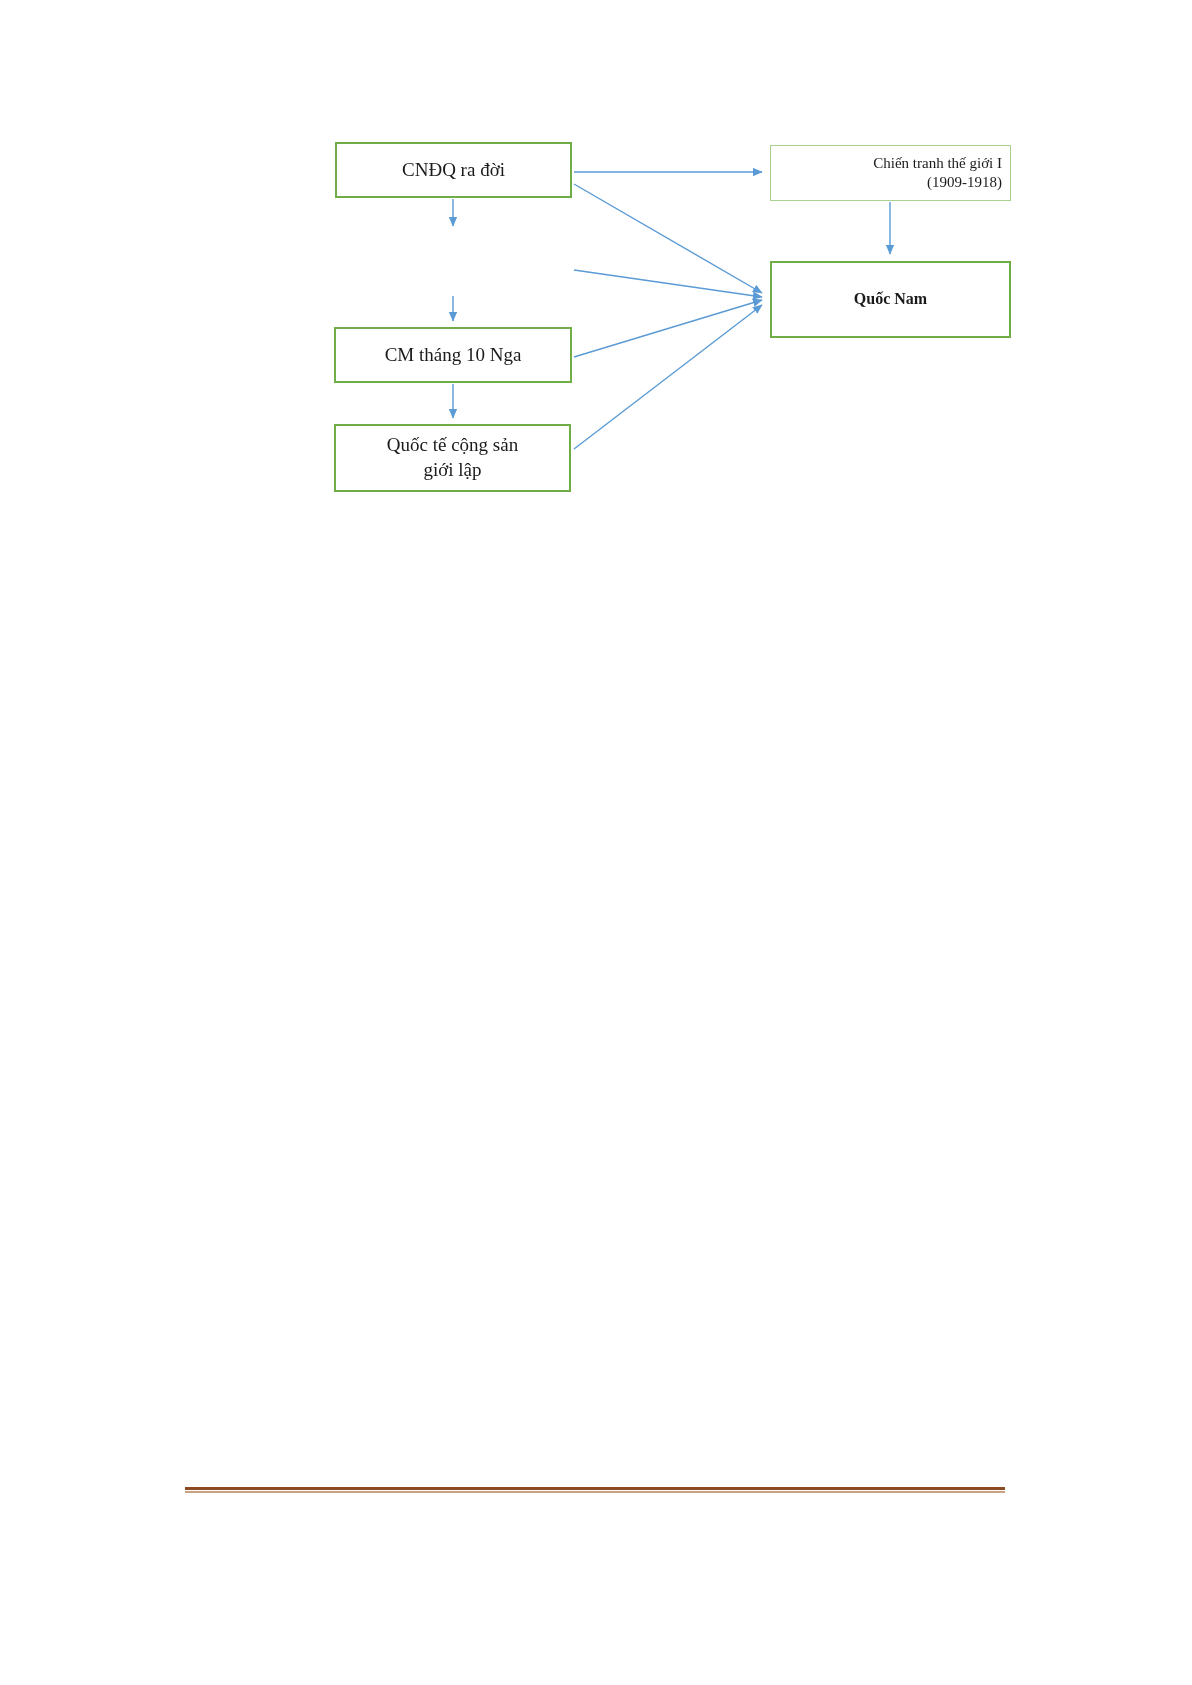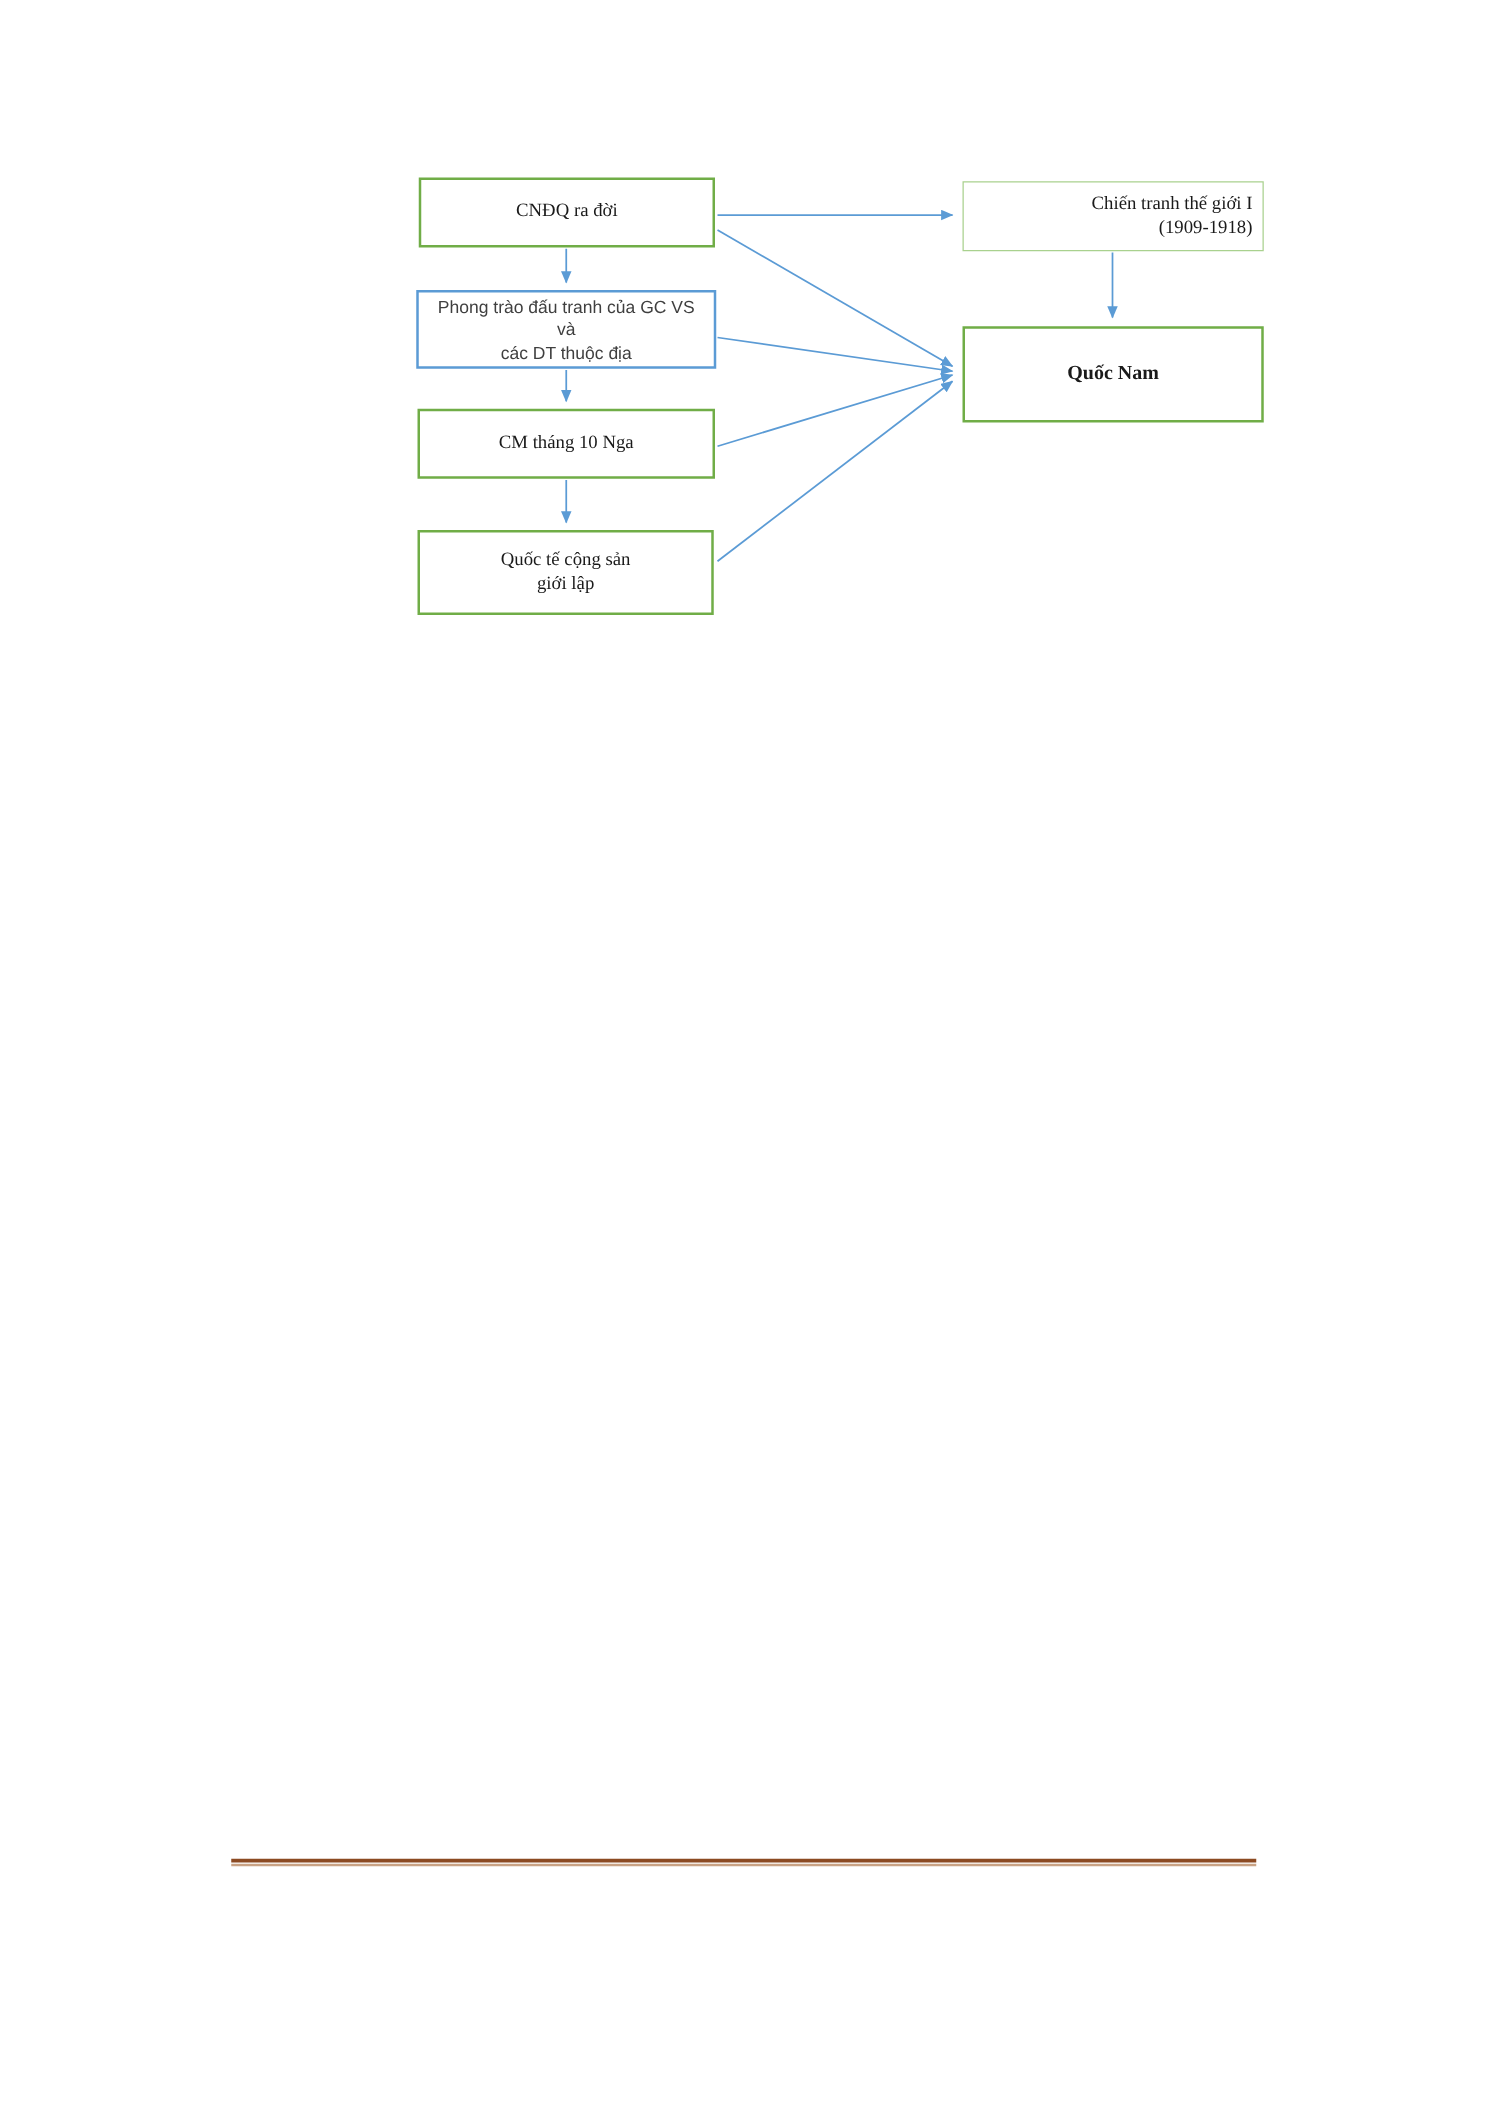--- a/index.html
+++ b/index.html
@@ -25,21 +25,21 @@
     background: #ffffff;
     display: flex;
     flex-direction: column;
     align-items: center;
     justify-content: center;
     text-align: center;
     color: #1a1a1a;
     line-height: 1.3;
     padding: 4px 8px;
   }
-  .node.green { border: 2.5px solid #70ad47; font-size: 15px; }
+  .node.green { border: 2.5px solid #70ad47; font-size: 19px; }
   .node.blue {
     border: 2.5px solid #5b9bd5;
     font-family: "Liberation Sans", sans-serif;
     font-size: 14px;
     color: #3f3f3f;
   }
   .node.lightgreen { border: 1.5px solid #a9d18e; font-size: 15px; }
   .node.bold { font-weight: bold; font-size: 16px; }
 
   #node-cndq       { left: 335px; top: 142px; width: 237px; height: 56px; }
@@ -77,24 +77,20 @@
     <line class="arrow-line" x1="574" y1="184" x2="762" y2="293" marker-end="url(#ah)"></line>
     <line class="arrow-line" x1="574" y1="270" x2="762" y2="297" marker-end="url(#ah)"></line>
     <line class="arrow-line" x1="574" y1="357" x2="762" y2="300" marker-end="url(#ah)"></line>
     <line class="arrow-line" x1="574" y1="449" x2="762" y2="305" marker-end="url(#ah)"></line>
   </svg>
 
   <div class="node green" id="node-cndq">
     <span>CNĐQ ra đời</span>
   </div>
 
-  <div class="node blue" id="node-phongtrao">
-    <span>Phong trào đấu tranh của GC VS và</span>
-    <span>các DT thuộc địa</span>
-  </div>
 
   <div class="node green" id="node-cm10">
     <span>CM tháng 10 Nga</span>
   </div>
 
   <div class="node green" id="node-quocte">
     <span>Quốc tế cộng sản</span>
     <span>giới lập</span>
   </div>
 

